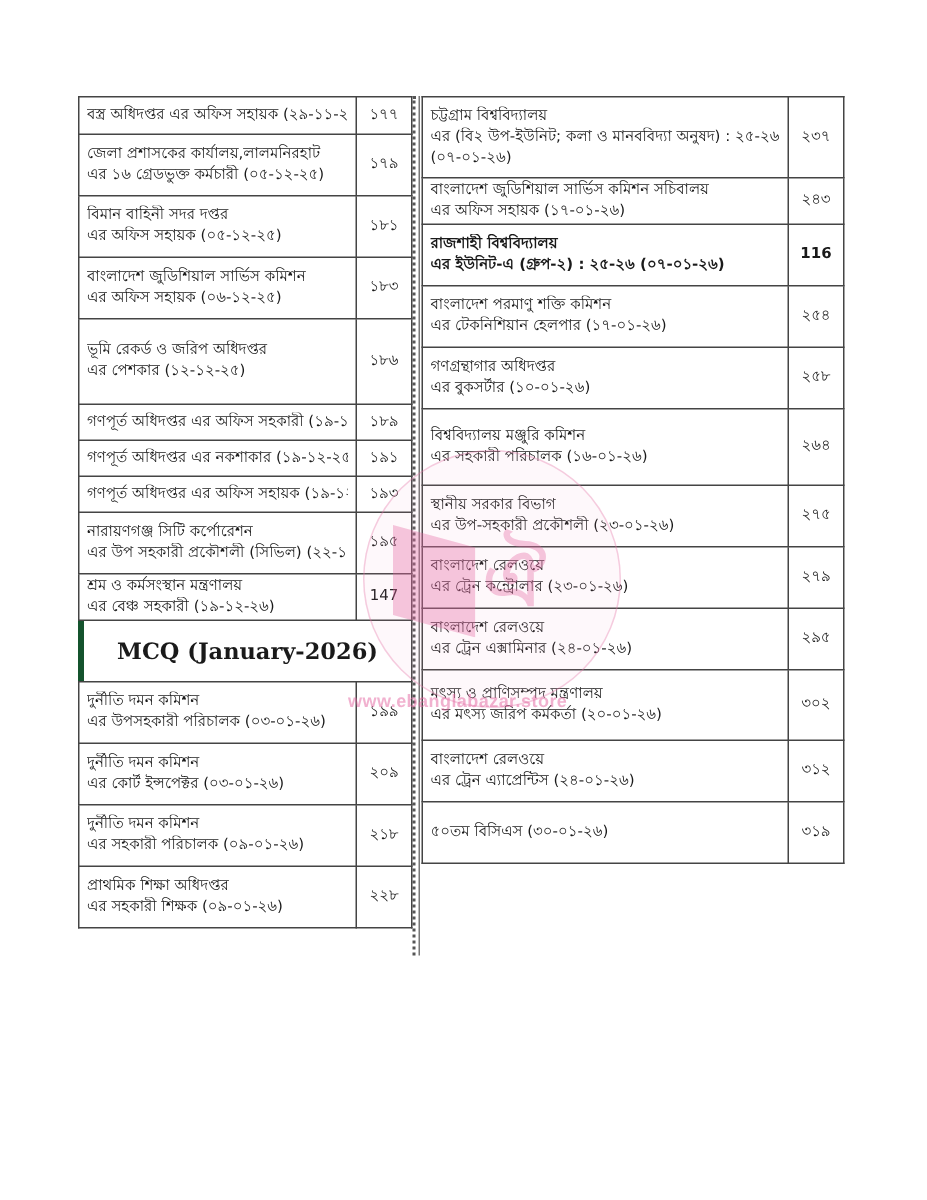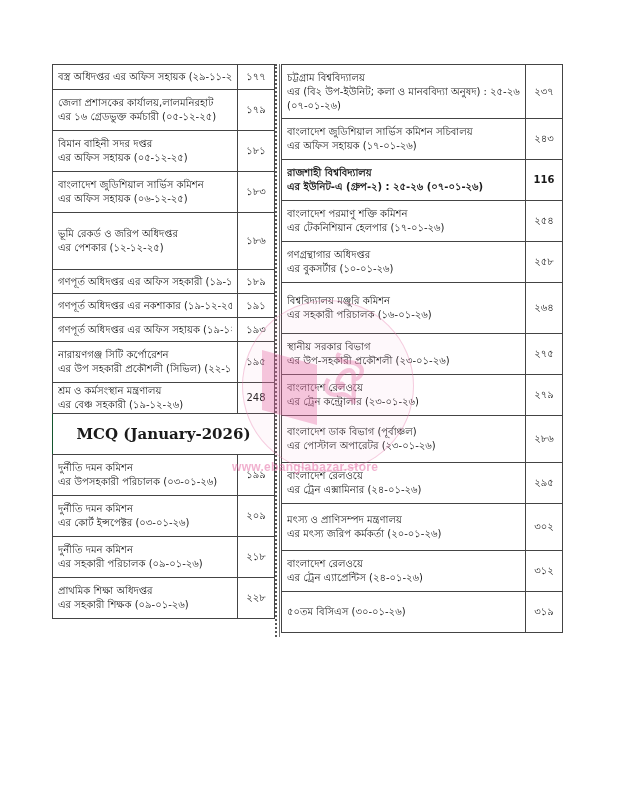--- a/index.html
+++ b/index.html
@@ -40,21 +40,21 @@
     td.num-cell { width: 26px; text-align: center; font-size: 10px; padding: 0 3px; }
     .line { display: block; white-space: nowrap; overflow: hidden; }
 
     .mcq-heading {
       font-family: "DejaVu Serif", serif;
       font-weight: bold;
       font-size: 15px;
       text-align: center;
       height: 40px;
       line-height: 40px;
-      border-left: 1px solid #14532d;
+      border-left: 4px solid #14532d;
       border-right: 1px solid #444;
     }
 
     .watermark {
       position: absolute; left: 242px; top: 300px; width: 170px; height: 170px;
       border-radius: 50%;
       border: 1px solid rgba(228, 120, 170, 0.35);
       background: rgba(240, 160, 200, 0.08);
       pointer-events: none;
     }
@@ -143,21 +143,21 @@
             <span class="line">নারায়ণগঞ্জ সিটি কর্পোরেশন</span>
             <span class="line">এর উপ সহকারী প্রকৌশলী (সিভিল) (২২-১২-২৫)</span>
           </td>
           <td class="num-cell">১৯৫</td>
         </tr>
         <tr style="height:31px;">
           <td class="name-cell">
             <span class="line">শ্রম ও কর্মসংস্থান মন্ত্রণালয়</span>
             <span class="line">এর বেঞ্চ সহকারী (১৯-১২-২৬)</span>
           </td>
-          <td class="num-cell">248</td>
+          <td class="num-cell">147</td>
         </tr>
       </tbody>
     </table>
 
     <div class="mcq-heading">MCQ (January-2026)</div>
 
     <table class="exam">
       <tbody>
         <tr style="height:41px;">
           <td class="name-cell">
@@ -197,21 +197,21 @@
     <table class="exam">
       <tbody>
         <tr style="height:54px;">
           <td class="name-cell">
             <span class="line">চট্টগ্রাম বিশ্ববিদ্যালয়</span>
             <span class="line">এর (বি২ উপ-ইউনিট; কলা ও মানববিদ্যা অনুষদ) : ২৫-২৬</span>
             <span class="line">(০৭-০১-২৬)</span>
           </td>
           <td class="num-cell">২৩৭</td>
         </tr>
-        <tr style="height:41px;">
+        <tr style="height:31px;">
           <td class="name-cell">
             <span class="line">বাংলাদেশ জুডিশিয়াল সার্ভিস কমিশন সচিবালয়</span>
             <span class="line">এর অফিস সহায়ক (১৭-০১-২৬)</span>
           </td>
           <td class="num-cell">২৪৩</td>
         </tr>
         <tr style="height:41px;font-weight:bold;">
           <td class="name-cell">
             <span class="line">রাজশাহী বিশ্ববিদ্যালয়</span>
             <span class="line">এর ইউনিট-এ (গ্রুপ-২) : ২৫-২৬ (০৭-০১-২৬)</span>
@@ -245,27 +245,20 @@
             <span class="line">এর উপ-সহকারী প্রকৌশলী (২৩-০১-২৬)</span>
           </td>
           <td class="num-cell">২৭৫</td>
         </tr>
         <tr style="height:41px;">
           <td class="name-cell">
             <span class="line">বাংলাদেশ রেলওয়ে</span>
             <span class="line">এর ট্রেন কন্ট্রোলার (২৩-০১-২৬)</span>
           </td>
           <td class="num-cell">২৭৯</td>
-        </tr>
-        <tr style="height:47px;">
-          <td class="name-cell">
-            <span class="line">বাংলাদেশ ডাক বিভাগ (পূর্বাঞ্চল)</span>
-            <span class="line">এর পোস্টাল অপারেটর (২৩-০১-২৬)</span>
-          </td>
-          <td class="num-cell">২৮৬</td>
         </tr>
         <tr style="height:41px;">
           <td class="name-cell">
             <span class="line">বাংলাদেশ রেলওয়ে</span>
             <span class="line">এর ট্রেন এক্সামিনার (২৪-০১-২৬)</span>
           </td>
           <td class="num-cell">২৯৫</td>
         </tr>
         <tr style="height:47px;">
           <td class="name-cell">

